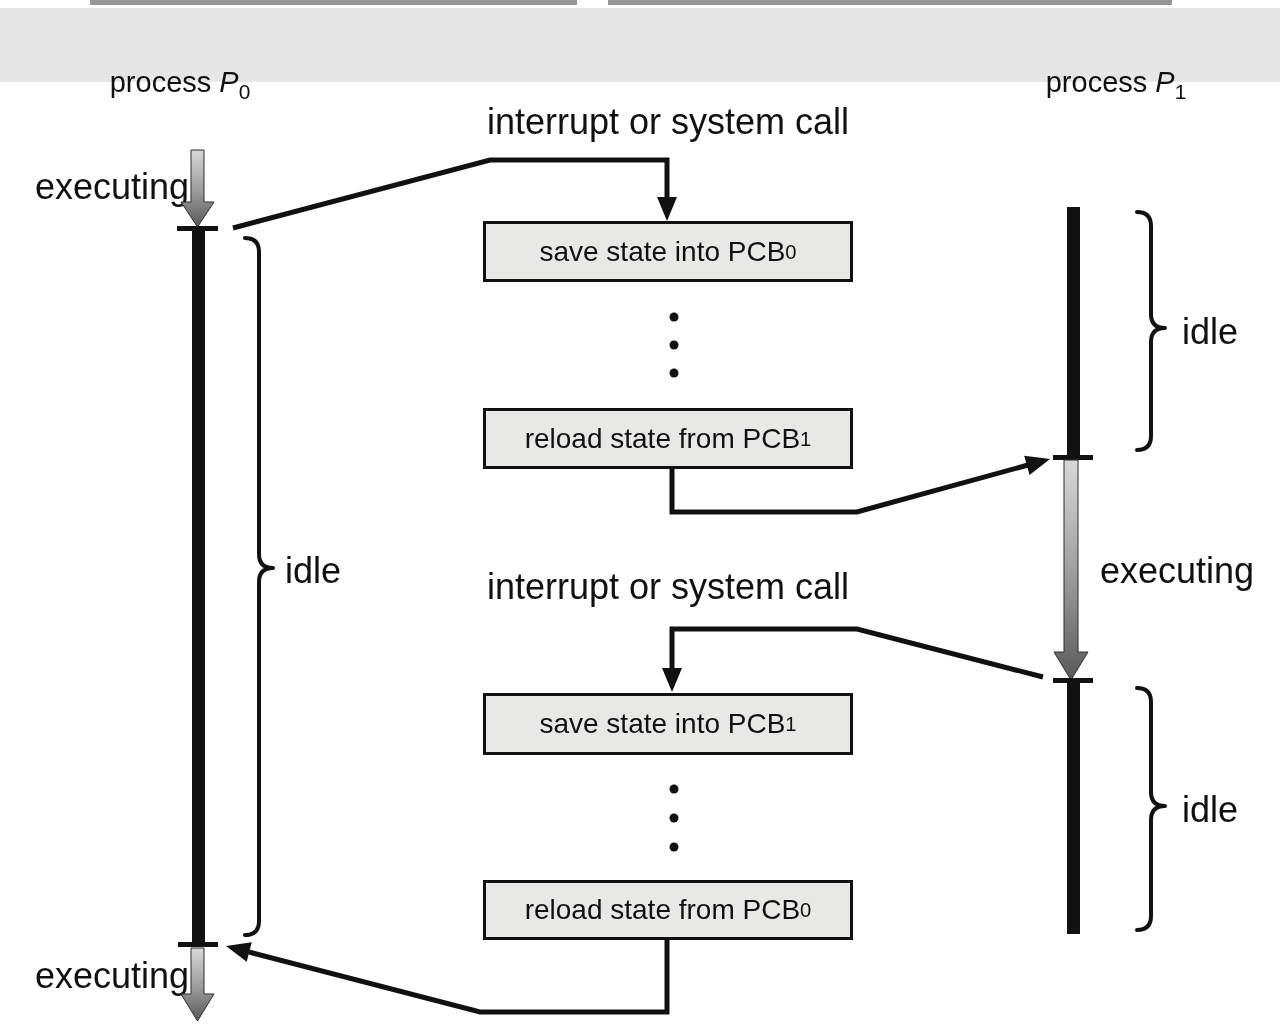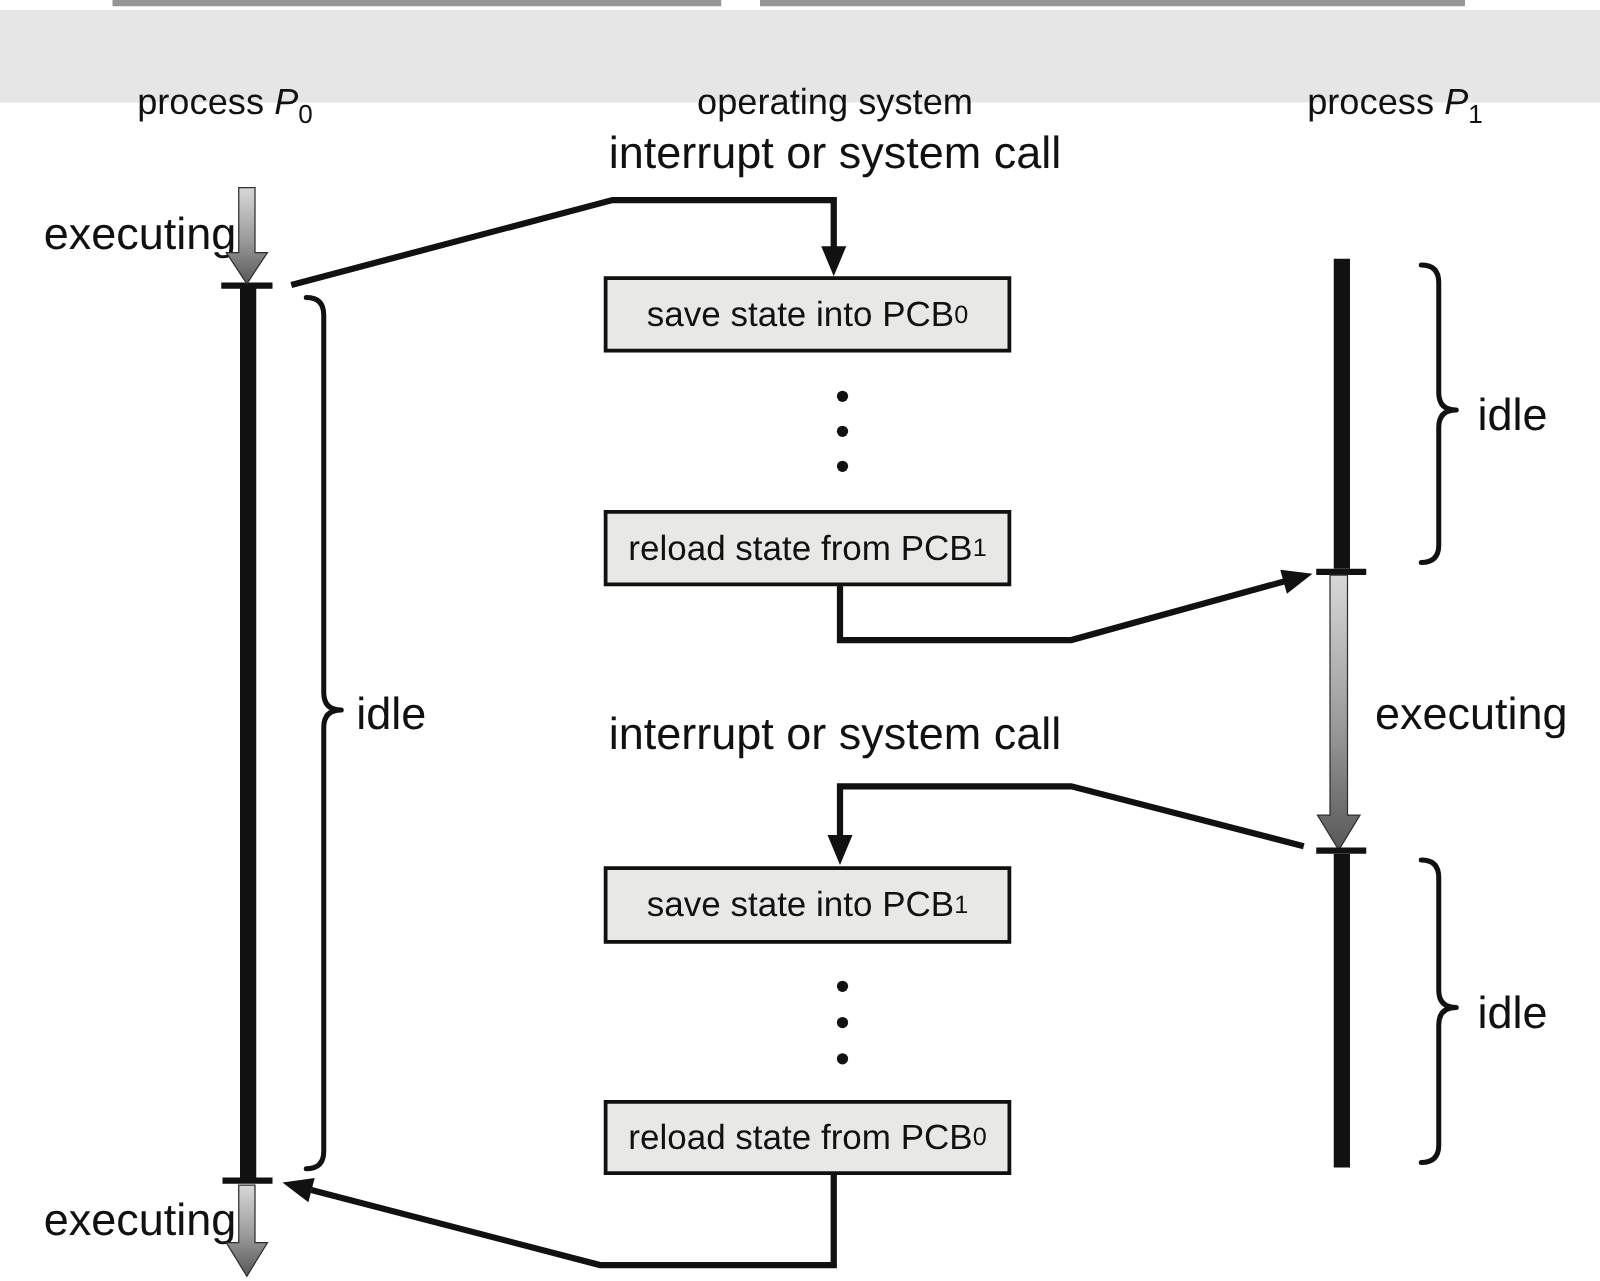--- a/index.html
+++ b/index.html
@@ -15,38 +15,37 @@
     position:absolute;top:30px;transform:translateX(-50%);
     font-size:29px;white-space:nowrap;margin-top:36px;
   }
   .lbl{
     position:absolute;font-size:36px;white-space:nowrap;line-height:1.1;
   }
   .lbl.centered{transform:translateX(-50%);}
   sub{font-size:0.72em;vertical-align:-0.35em;line-height:0;}
   i{font-style:italic;}
   .os-box{
-    position:absolute;left:483px;width:326px;box-sizing:border-box;
+    position:absolute;left:483px;width:370px;box-sizing:border-box;
     background:#e8e8e7;border:3px solid #111;
     display:flex;align-items:center;justify-content:center;
     font-size:28px;white-space:nowrap;
   }
   #svg-layer{position:absolute;left:0;top:0;pointer-events:none;}
 </style>
 </head>
 <body>
 
 <div id="stage">
 
   <div class="artifact" style="left:90px;width:487px;"></div>
   <div class="artifact" style="left:608px;width:564px;"></div>
 
   <div id="header-bar"></div>
   <div class="hdr-label" style="left:180px;"><span>process </span><i>P</i><sub>0</sub></div>
-  <div class="hdr-label" style="left:668px;"><span>operating system</span></div>
   <div class="hdr-label" style="left:1116px;"><span>process </span><i>P</i><sub>1</sub></div>
 
   <div class="lbl centered" style="left:668px;top:102px;">interrupt or system call</div>
   <div class="lbl centered" style="left:668px;top:567px;">interrupt or system call</div>
   <div class="lbl" style="left:35px;top:167px;">executing</div>
   <div class="lbl" style="left:35px;top:956px;">executing</div>
   <div class="lbl" style="left:1100px;top:551px;">executing</div>
   <div class="lbl" style="left:285px;top:551px;">idle</div>
   <div class="lbl" style="left:1182px;top:312px;">idle</div>
   <div class="lbl" style="left:1182px;top:790px;">idle</div>

